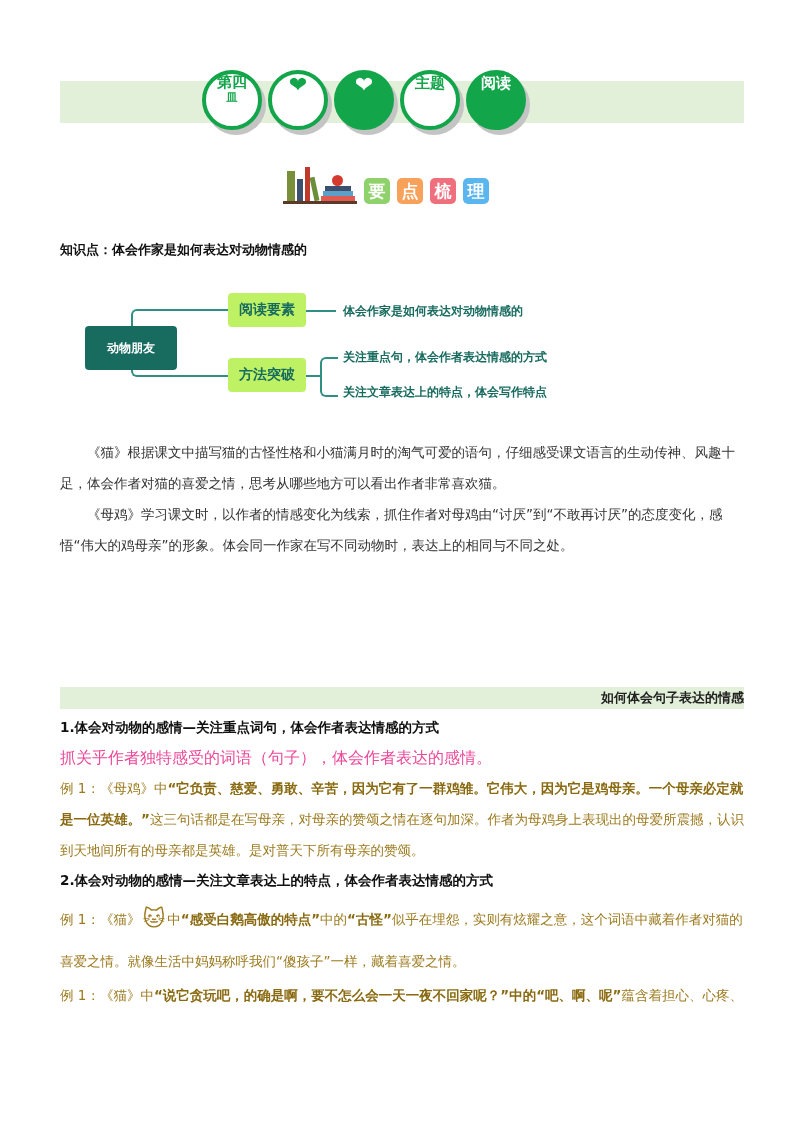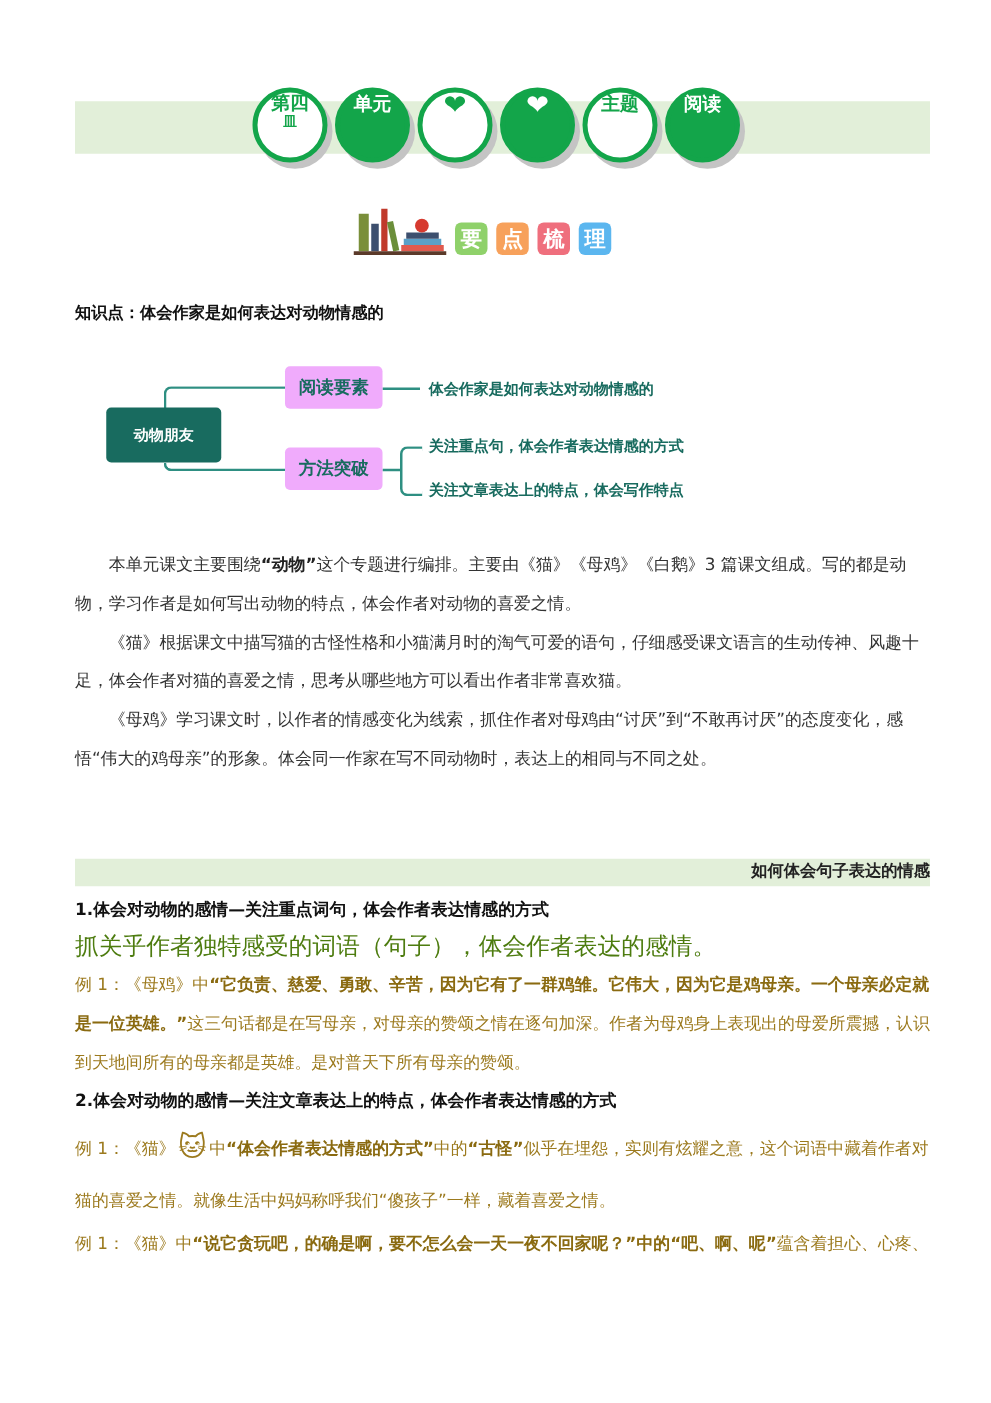--- a/index.html
+++ b/index.html
@@ -26,51 +26,48 @@
   .kp-tile { width: 26px; height: 26px; border-radius: 5px; color: #fff; font-weight: bold; font-size: 17px;
              display: flex; align-items: center; justify-content: center; margin-left: 3px; }
 
   
   .kheading { position: absolute; left: 60px; top: 241px; font-size: 13px; font-weight: bold; color: #111; }
 
   
   .mm { position: absolute; left: 0; top: 0; }
   .root { position: absolute; left: 85px; top: 326px; width: 92px; height: 44px; background: #186b5f; color: #fff;
           border-radius: 4px; display: flex; align-items: center; justify-content: center; font-weight: bold; font-size: 12px; }
-  .node { position: absolute; width: 78px; height: 34px; background: #f0abfc; color: #186b5f; border-radius: 4px;
+  .node { position: absolute; width: 78px; height: 34px; background: #bef264; color: #186b5f; border-radius: 4px;
           display: flex; align-items: center; justify-content: center; font-weight: bold; font-size: 14px; }
   .leaf { position: absolute; font-size: 12px; font-weight: bold; color: #186b5f; white-space: nowrap; }
   .line { position: absolute; border-color: #2e8f82; border-style: solid; border-width: 0; }
 
   
   .para { position: absolute; left: 60px; width: 684px; font-size: 13.5px; line-height: 31px; color: #333; }
   .para p { margin: 0; text-indent: 2em; }
   .para b { color: #222; }
 
   .sec-bar { position: absolute; left: 60px; top: 687px; width: 684px; height: 22px; background: #e2efd9;
              font-size: 13px; font-weight: bold; text-align: right; line-height: 22px; color: #222; }
   .h2 { position: absolute; left: 60px; font-size: 13.5px; font-weight: bold; color: #111; }
-  .txt { position: absolute; left: 60px; width: 684px; font-size: 19px; line-height: 31px; color: #4d7c0f; }
+  .txt { position: absolute; left: 60px; width: 684px; font-size: 16px; line-height: 31px; color: #ec4899; }
   .ex { position: absolute; left: 60px; width: 684px; font-size: 13.5px; line-height: 31px; color: #9c7a1e; }
   .ex b { color: #8a6a10; }
   .cat { display: inline-block; font-size: 22px; vertical-align: -2px; margin: 0 2px; }
 </style>
 </head>
 <body>
 
 <div class="band"></div>
 <div class="circles">
   <div class="circle outline">
     <div class="two-line">
       <span>第四</span>
       <span>皿</span>
     </div>
-  </div>
-  <div class="circle solid">
-    <span>单元</span>
   </div>
   <div class="circle outline">
     <span class="heart">❤</span>
   </div>
   <div class="circle solid">
     <span class="heart">❤</span>
   </div>
   <div class="circle outline">
     <span>主题</span>
   </div>
@@ -109,32 +106,31 @@
 
   <div class="root">动物朋友</div>
   <div class="node" style="left:228px;top:293px;">阅读要素</div>
   <div class="node" style="left:228px;top:358px;">方法突破</div>
   <div class="leaf" style="left:343px;top:303px;">体会作家是如何表达对动物情感的</div>
   <div class="leaf" style="left:343px;top:349px;">关注重点句，体会作者表达情感的方式</div>
   <div class="leaf" style="left:343px;top:384px;">关注文章表达上的特点，体会写作特点</div>
 </div>
 
 <div class="para" style="top:437px;">
-  <p><span>本单元课文主要围绕</span><b>“动物”</b><span>这个专题进行编排。主要由《猫》《母鸡》《白鹅》3 篇课文组成。写的都是动物，学习作者是如何写出动物的特点，体会作者对动物的喜爱之情。</span></p>
   <p>《猫》根据课文中描写猫的古怪性格和小猫满月时的淘气可爱的语句，仔细感受课文语言的生动传神、风趣十足，体会作者对猫的喜爱之情，思考从哪些地方可以看出作者非常喜欢猫。</p>
   <p>《母鸡》学习课文时，以作者的情感变化为线索，抓住作者对母鸡由“讨厌”到“不敢再讨厌”的态度变化，感悟“伟大的鸡母亲”的形象。体会同一作家在写不同动物时，表达上的相同与不同之处。</p>
 </div>
 
 <div class="sec-bar">如何体会句子表达的情感</div>
 
 <div class="h2" style="top:719px;">1.体会对动物的感情—关注重点词句，体会作者表达情感的方式</div>
 <div class="txt" style="top:742px;">抓关乎作者独特感受的词语（句子），体会作者表达的感情。</div>
 <div class="ex" style="top:773px;">
   <span>例 1：《母鸡》中</span><b>“它负责、慈爱、勇敢、辛苦，因为它有了一群鸡雏。它伟大，因为它是鸡母亲。一个母亲必定就是一位英雄。”</b><span>这三句话都是在写母亲，对母亲的赞颂之情在逐句加深。作者为母鸡身上表现出的母爱所震撼，认识到天地间所有的母亲都是英雄。是对普天下所有母亲的赞颂。</span>
 </div>
 
 <div class="h2" style="top:872px;">2.体会对动物的感情—关注文章表达上的特点，体会作者表达情感的方式</div>
 <div class="ex" style="top:898px;line-height:42px;">
-  <span>例 1：《猫》</span><span class="cat">🐱</span><span>中</span><b>“体会作者表达情感的方式”</b><span>中的</span><b>“古怪”</b><span>似乎在埋怨，实则有炫耀之意，这个词语中藏着作者对猫的喜爱之情。就像生活中妈妈称呼我们“傻孩子”一样，藏着喜爱之情。</span>
+  <span>例 1：《猫》</span><span class="cat">🐱</span><span>中</span><b>“感受白鹅高傲的特点”</b><span>中的</span><b>“古怪”</b><span>似乎在埋怨，实则有炫耀之意，这个词语中藏着作者对猫的喜爱之情。就像生活中妈妈称呼我们“傻孩子”一样，藏着喜爱之情。</span>
 </div>
 <div class="ex" style="top:980px;">
   <span>例 1：《猫》中</span><b>“说它贪玩吧，的确是啊，要不怎么会一天一夜不回家呢？”中的“吧、啊、呢”</b><span>蕴含着担心、心疼、</span>
 </div>
 
 </body></html>

